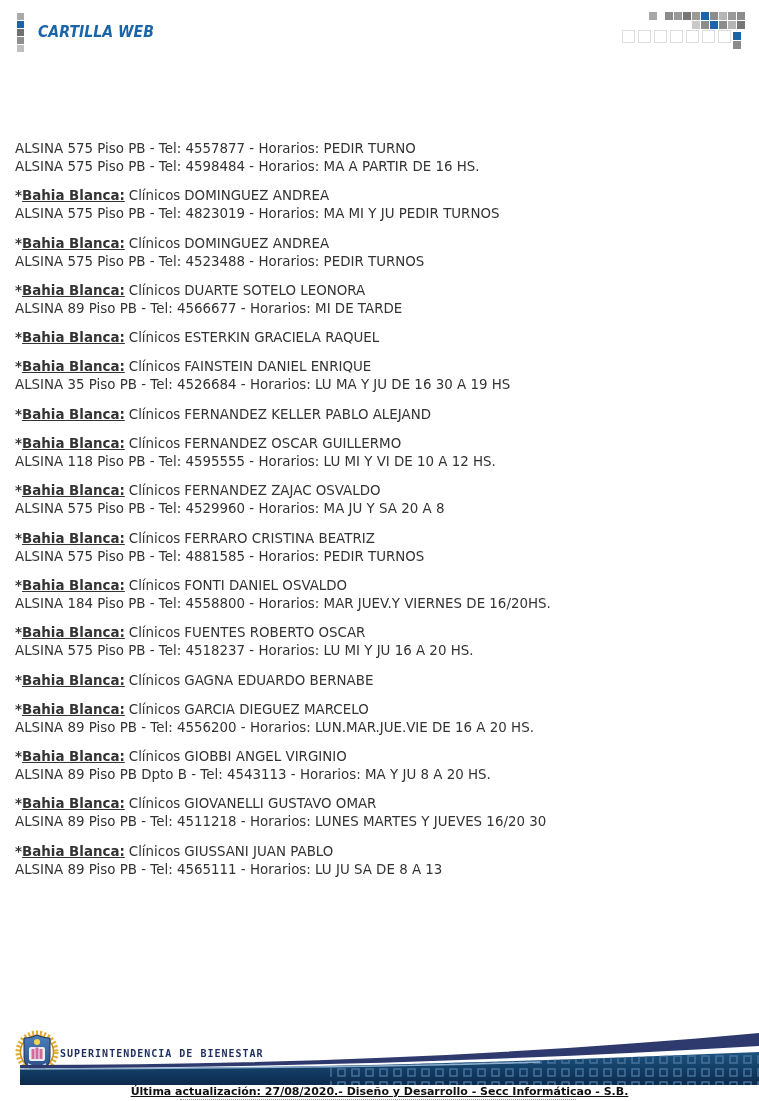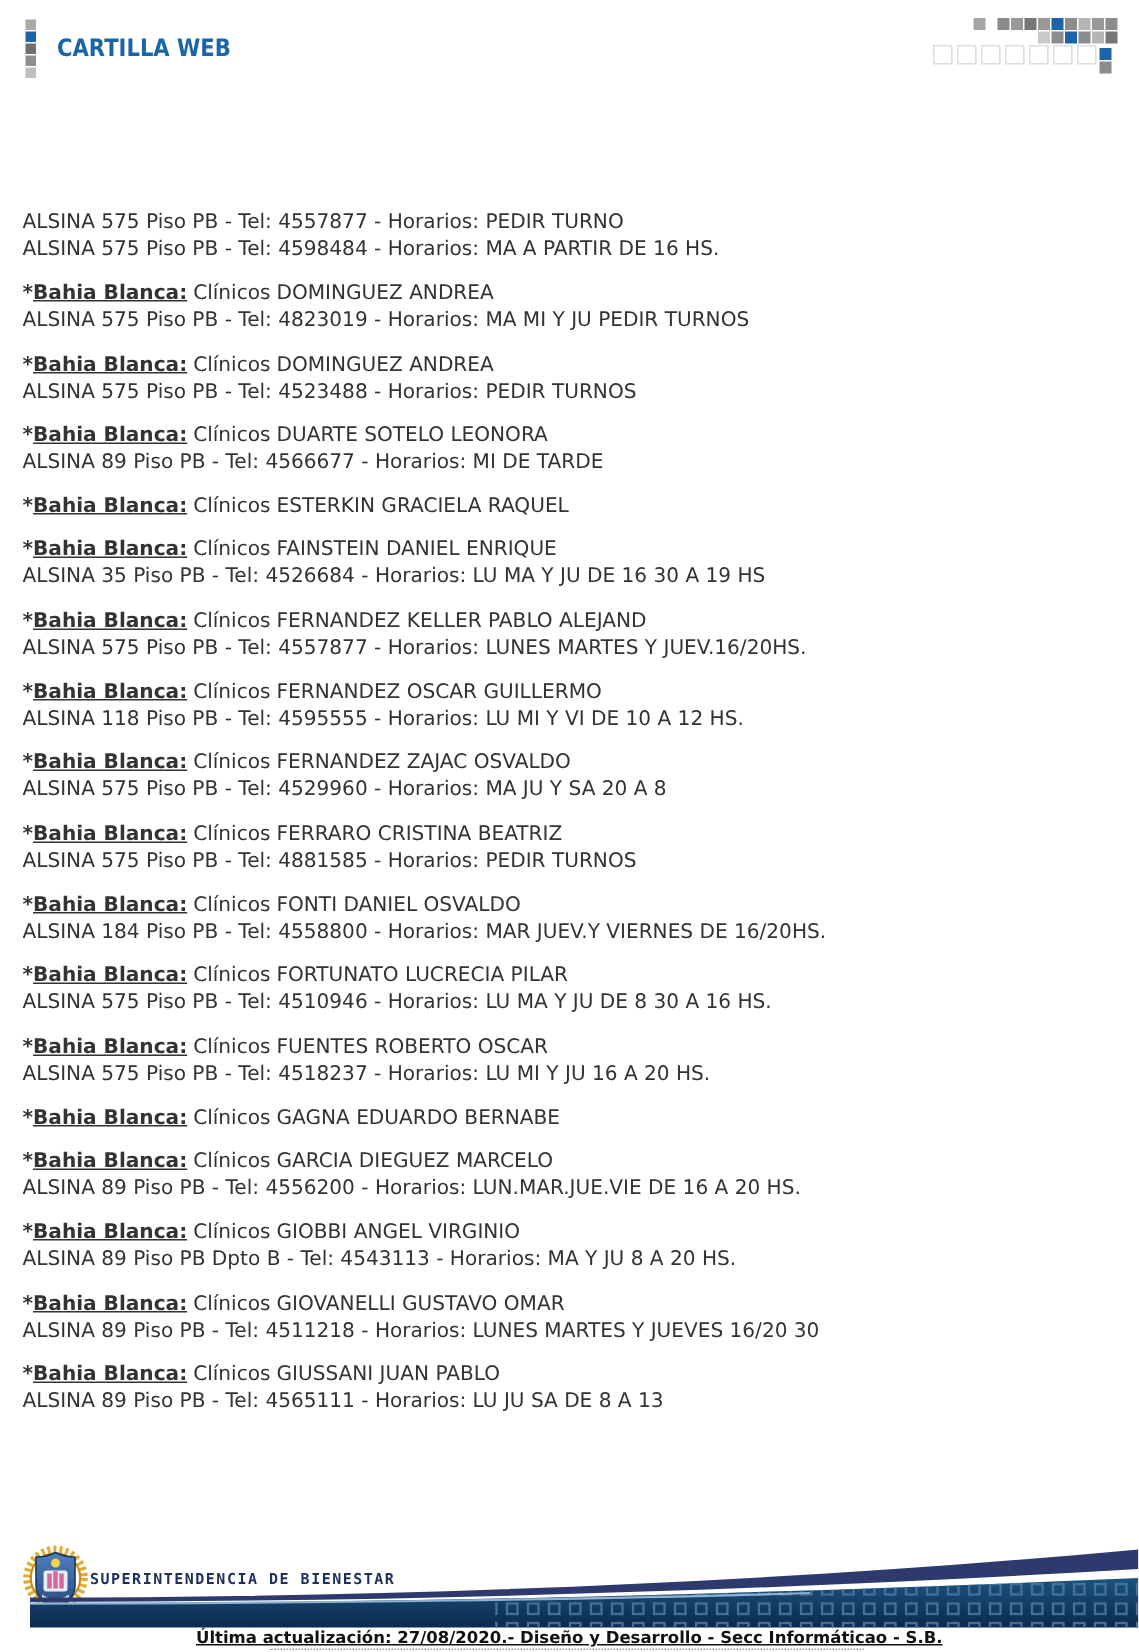--- a/index.html
+++ b/index.html
@@ -3,21 +3,21 @@
 <meta charset="utf-8">
 <style>
   * { box-sizing: border-box; }
   html, body { margin: 0; padding: 0; }
   body {
     width: 759px; height: 1101px; position: relative;
     background: #ffffff; overflow: hidden;
     font-family: "DejaVu Sans", sans-serif;
   }
   
-  .header { position: absolute; top: 0; left: 0; width: 741px; height: 62px; }
+  .header { position: absolute; top: 0; left: 0; width: 741px; height: 62px; font-style: italic; }
   .logo-stack { position: absolute; left: 17px; top: 13px; width: 7px; }
   .logo-stack span { display: block; width: 7px; height: 7px; margin-bottom: 1px; }
   .ls1 { background: #a9a9a9; } .ls2 { background: #1b64a8; }
   .ls3 { background: #707070; } .ls4 { background: #8f8f8f; } .ls5 { background: #bfbfbf; }
   .app-title {
     position: absolute; left: 38px; top: 22px; margin: 0;
     font-size: 16px; font-weight: bold; color: #1a64a8;
     transform: scaleX(0.88); transform-origin: left center; white-space: nowrap;
   }
   .mosaic { position: absolute; right: 0; top: 8px; width: 120px; height: 42px; }
@@ -122,21 +122,20 @@
     <p class="l1"><span class="star">*</span><span class="city">Bahia Blanca:</span><span class="spec">Clínicos</span><span class="pname">ESTERKIN GRACIELA RAQUEL</span></p>
   </div>
 
   <div class="entry">
     <p class="l1"><span class="star">*</span><span class="city">Bahia Blanca:</span><span class="spec">Clínicos</span><span class="pname">FAINSTEIN DANIEL ENRIQUE</span></p>
     <p class="l2">ALSINA 35 Piso PB - Tel: 4526684 - Horarios: LU MA Y JU DE 16 30 A 19 HS</p>
   </div>
 
   <div class="entry">
     <p class="l1"><span class="star">*</span><span class="city">Bahia Blanca:</span><span class="spec">Clínicos</span><span class="pname">FERNANDEZ KELLER PABLO ALEJAND</span></p>
-    <p class="l2">ALSINA 575 Piso PB - Tel: 4557877 - Horarios: LUNES MARTES Y JUEV.16/20HS.</p>
   </div>
 
   <div class="entry">
     <p class="l1"><span class="star">*</span><span class="city">Bahia Blanca:</span><span class="spec">Clínicos</span><span class="pname">FERNANDEZ OSCAR GUILLERMO</span></p>
     <p class="l2">ALSINA 118 Piso PB - Tel: 4595555 - Horarios: LU MI Y VI DE 10 A 12 HS.</p>
   </div>
 
   <div class="entry">
     <p class="l1"><span class="star">*</span><span class="city">Bahia Blanca:</span><span class="spec">Clínicos</span><span class="pname">FERNANDEZ ZAJAC OSVALDO</span></p>
     <p class="l2">ALSINA 575 Piso PB - Tel: 4529960 - Horarios: MA JU Y SA 20 A 8</p>
@@ -145,24 +144,20 @@
   <div class="entry">
     <p class="l1"><span class="star">*</span><span class="city">Bahia Blanca:</span><span class="spec">Clínicos</span><span class="pname">FERRARO CRISTINA BEATRIZ</span></p>
     <p class="l2">ALSINA 575 Piso PB - Tel: 4881585 - Horarios: PEDIR TURNOS</p>
   </div>
 
   <div class="entry">
     <p class="l1"><span class="star">*</span><span class="city">Bahia Blanca:</span><span class="spec">Clínicos</span><span class="pname">FONTI DANIEL OSVALDO</span></p>
     <p class="l2">ALSINA 184 Piso PB - Tel: 4558800 - Horarios: MAR JUEV.Y VIERNES DE 16/20HS.</p>
   </div>
 
-  <div class="entry">
-    <p class="l1"><span class="star">*</span><span class="city">Bahia Blanca:</span><span class="spec">Clínicos</span><span class="pname">FORTUNATO LUCRECIA PILAR</span></p>
-    <p class="l2">ALSINA 575 Piso PB - Tel: 4510946 - Horarios: LU MA Y JU DE 8 30 A 16 HS.</p>
-  </div>
 
   <div class="entry">
     <p class="l1"><span class="star">*</span><span class="city">Bahia Blanca:</span><span class="spec">Clínicos</span><span class="pname">FUENTES ROBERTO OSCAR</span></p>
     <p class="l2">ALSINA 575 Piso PB - Tel: 4518237 - Horarios: LU MI Y JU 16 A 20 HS.</p>
   </div>
 
   <div class="entry">
     <p class="l1"><span class="star">*</span><span class="city">Bahia Blanca:</span><span class="spec">Clínicos</span><span class="pname">GAGNA EDUARDO BERNABE</span></p>
   </div>
 

